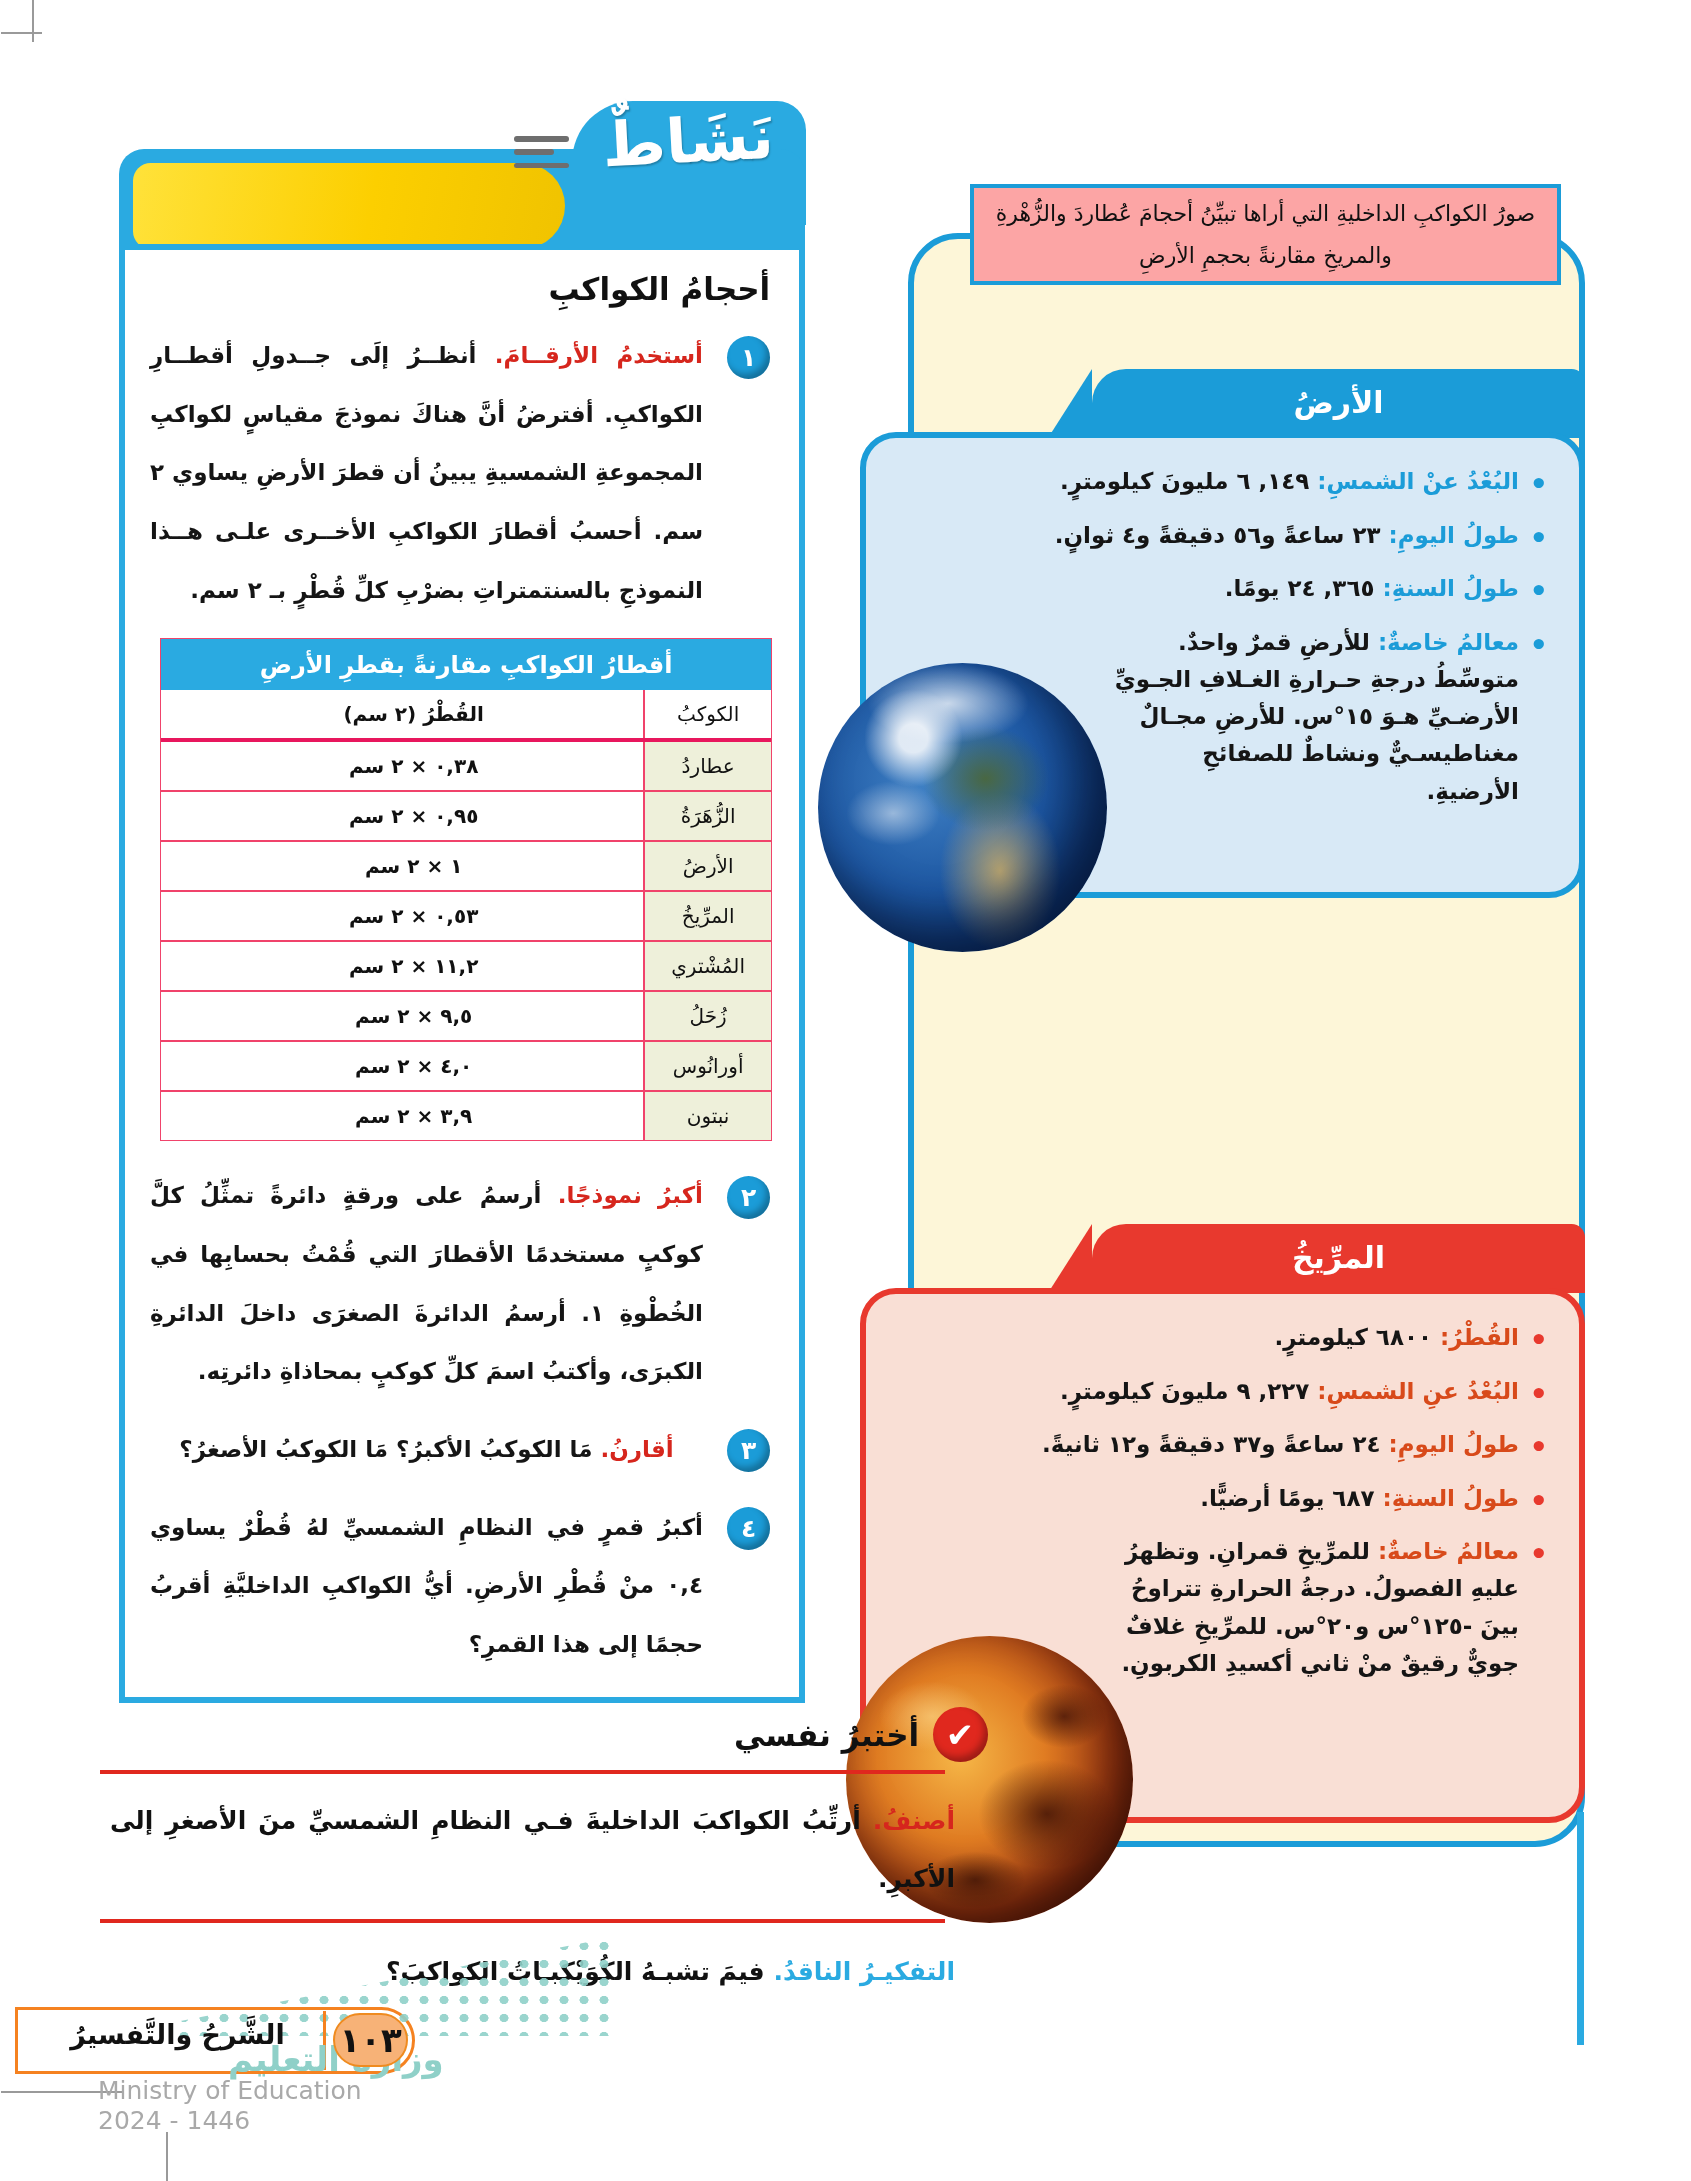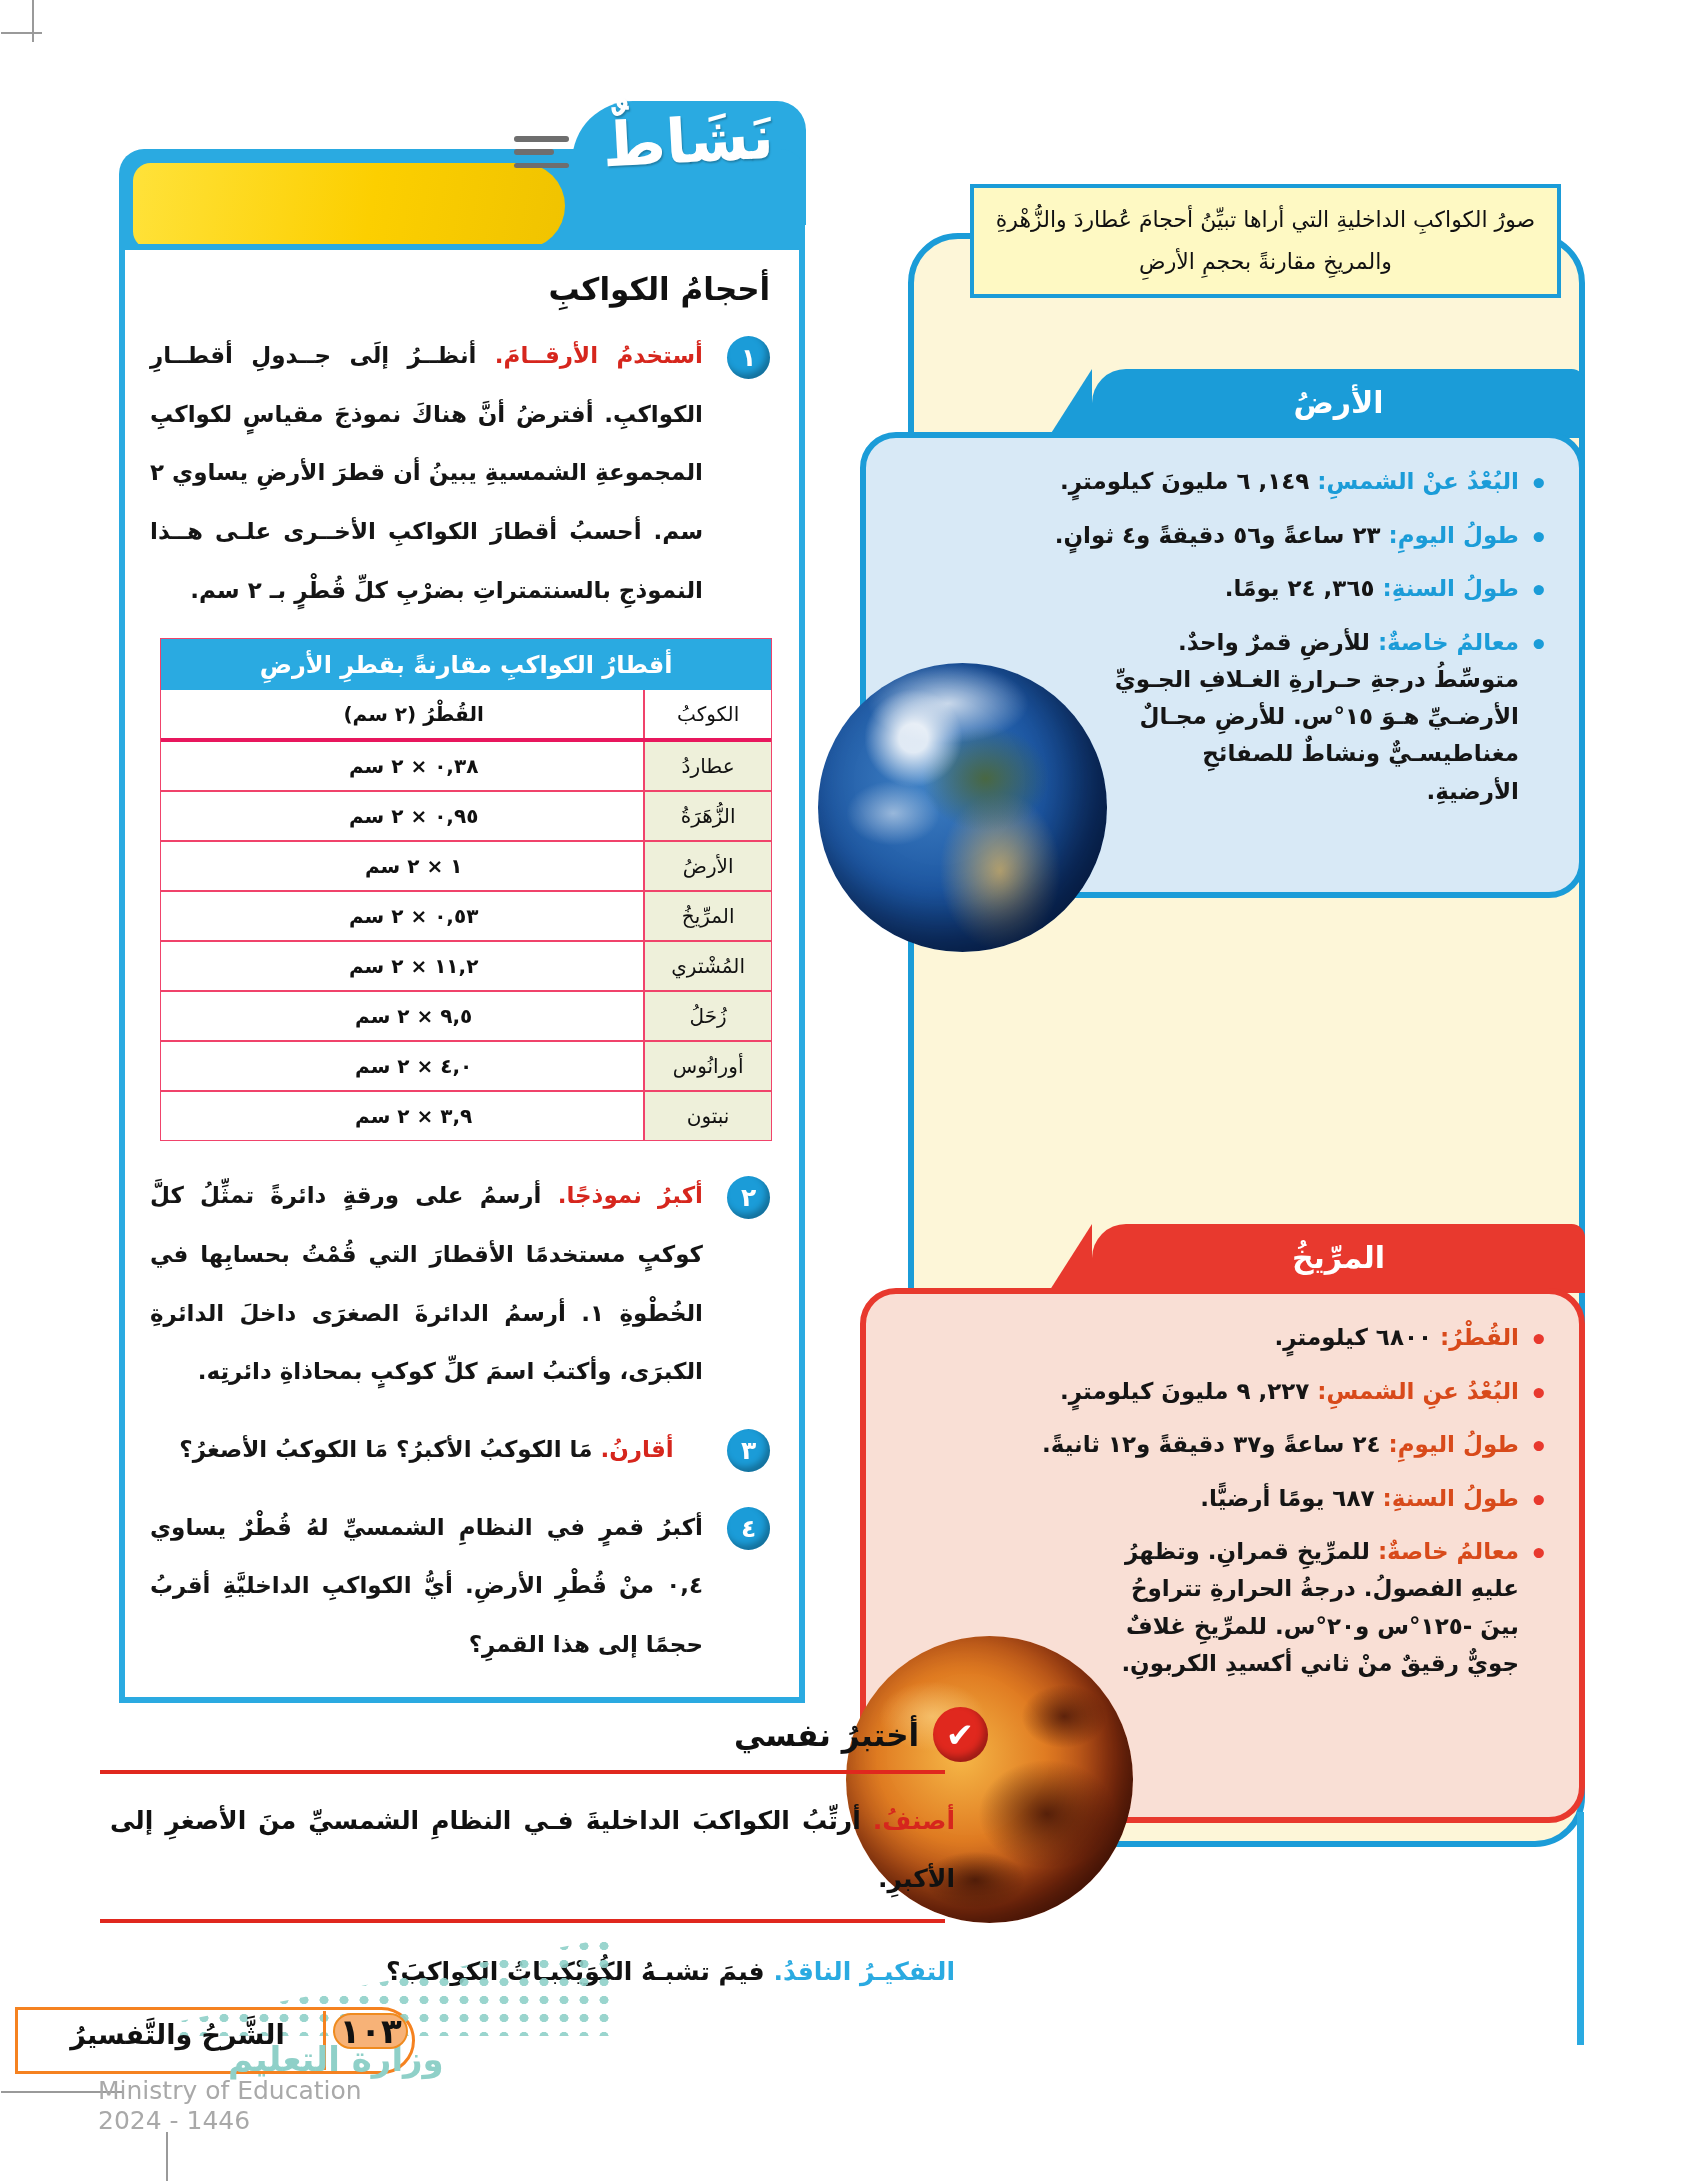--- a/index.html
+++ b/index.html
@@ -62,21 +62,21 @@
   .st-p{left:100px;width:845px;font-size:25px;font-weight:bold;line-height:2.3;margin:10px;}
   #st-p1{top:1782px;text-align:justify;}
   #st-p2{top:1933px;text-align:right;}
   .kw-red{color:#d6261d;}
   .kw-blue{color:#2aaae1;}
 
   
   #cream-box{left:908px;top:233px;width:677px;height:1614px;background:#fdf6d8;border:6.7px solid #1b9cd8;
     border-radius:50px;box-sizing:border-box;}
   #blue-remnant{left:1577px;top:1812px;width:6.7px;height:233px;background:#2aaae1;}
-  #caption-box{left:970px;top:184px;width:591px;height:114px;border:4.8px solid #1b9cd8;background:#fef9c3;
+  #caption-box{left:970px;top:184px;width:591px;height:101px;border:4.8px solid #1b9cd8;background:#fca5a5;
     box-sizing:border-box;display:flex;align-items:center;justify-content:center;padding:3.8px 19px;
     font-size:22px;line-height:1.9;text-align:center;}
 
   .info-tab{width:493px;height:69px;color:#fff;font-size:30px;font-weight:bold;text-align:center;
     line-height:67px;border-radius:34px 13.4px 0 0;left:1092px;}
   .info-tab::before{content:"";position:absolute;left:-44px;bottom:0;width:0;height:0;
     border-bottom:69px solid;border-left:44px solid transparent;border-bottom-color:inherit;}
   #earth-tab{top:369px;background:#1b9cd8;border-bottom-color:#1b9cd8;}
   #mars-tab{top:1224px;background:#e8392e;border-bottom-color:#e8392e;}
 
@@ -112,21 +112,21 @@
       radial-gradient(ellipse 59px 44px at 76% 28%, rgba(70,20,8,.8), transparent 72%),
       radial-gradient(ellipse 67px 38px at 45% 85%, rgba(50,12,4,.7), transparent 75%),
       radial-gradient(circle at 40% 42%, #f6b747 0%, #e07c22 35%, #a63a12 65%, #511407 90%, #2d0a04 100%);
     box-shadow:inset -21px -25px 50px rgba(20,4,2,.6);}
 
   
   #footer-bar{left:15.3px;top:2007px;width:400px;height:67px;border:3.8px solid #f58220;background:#fff;
     border-radius:0 42px 42px 0;box-sizing:border-box;z-index:3;}
   #footer-label{left:57px;top:2019px;width:241px;text-align:center;font-size:27px;font-weight:bold;z-index:7;}
   #footer-divider{left:323px;top:2011px;width:2.9px;height:59px;background:#f58220;z-index:5;}
-  #page-pill{left:333px;top:2013px;width:75px;height:36px;background:#f7b277;border:2.9px solid #ef8b1f;
+  #page-pill{left:333px;top:2013px;width:75px;height:54px;background:#f7b277;border:2.9px solid #ef8b1f;
     border-radius:27px;display:flex;align-items:center;justify-content:center;font-size:34px;font-weight:bold;
     box-sizing:border-box;z-index:6;}
 
   
   #moe-dots{left:174px;top:1937px;width:440px;height:99px;z-index:4;opacity:.9;
     background:radial-gradient(#8fd0c8 4.3px, transparent 4.8px);background-size:20px 18px;
     clip-path:polygon(0 86%, 100% 0, 100% 100%, 0 100%);}
   #moe-ar{left:228px;top:2039px;font-size:34px;font-weight:bold;color:#8fd0c8;z-index:5;letter-spacing:1px;}
   #moe-en{left:98px;top:2076px;font-size:25px;color:#a9a9a9;z-index:5;direction:ltr;}
   #moe-years{left:98px;top:2106px;font-size:25px;color:#a9a9a9;z-index:5;direction:ltr;}

